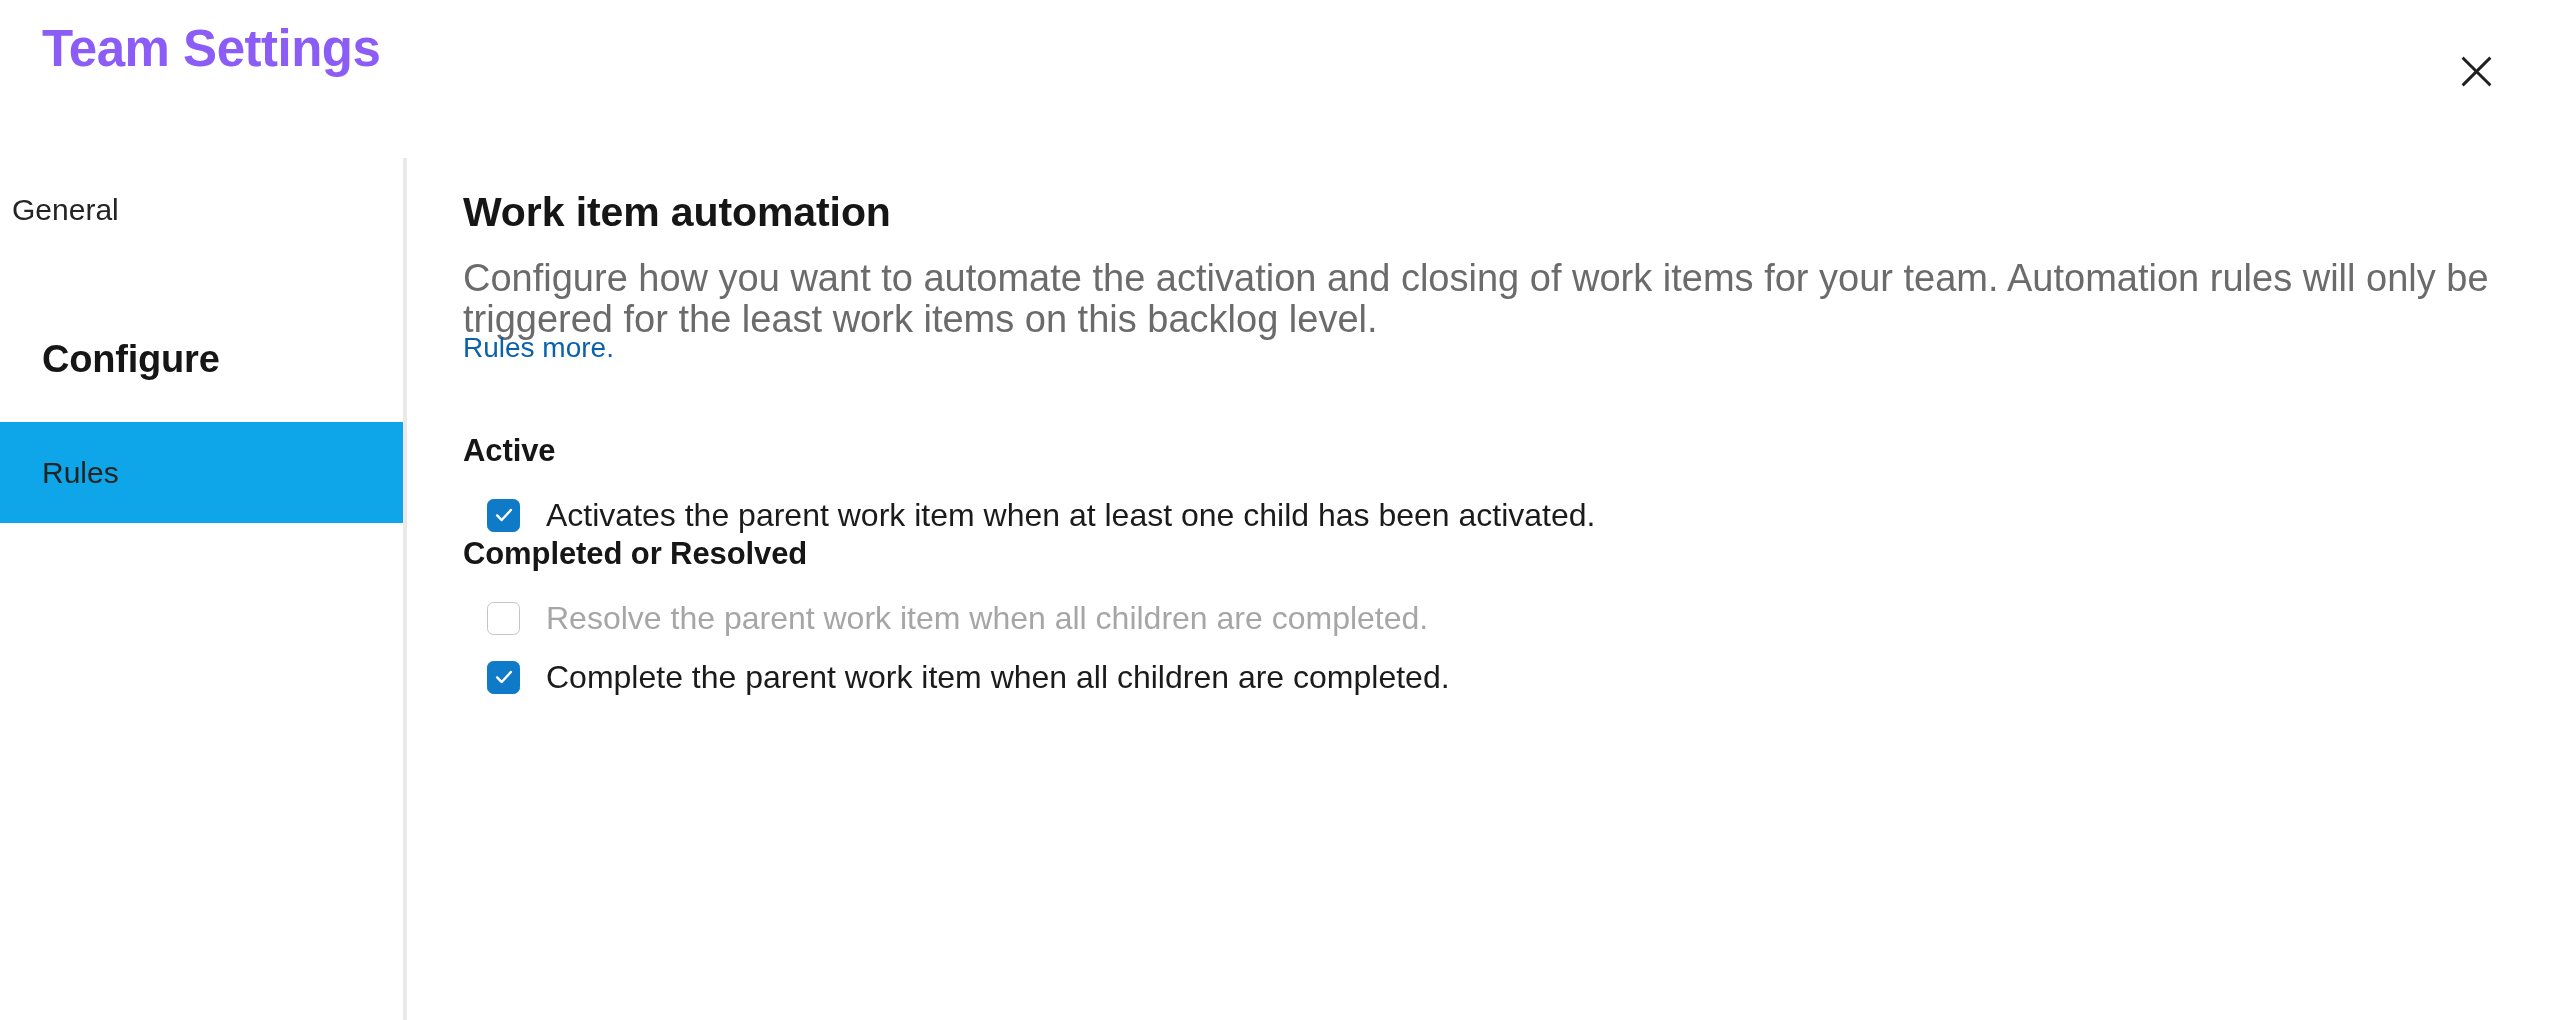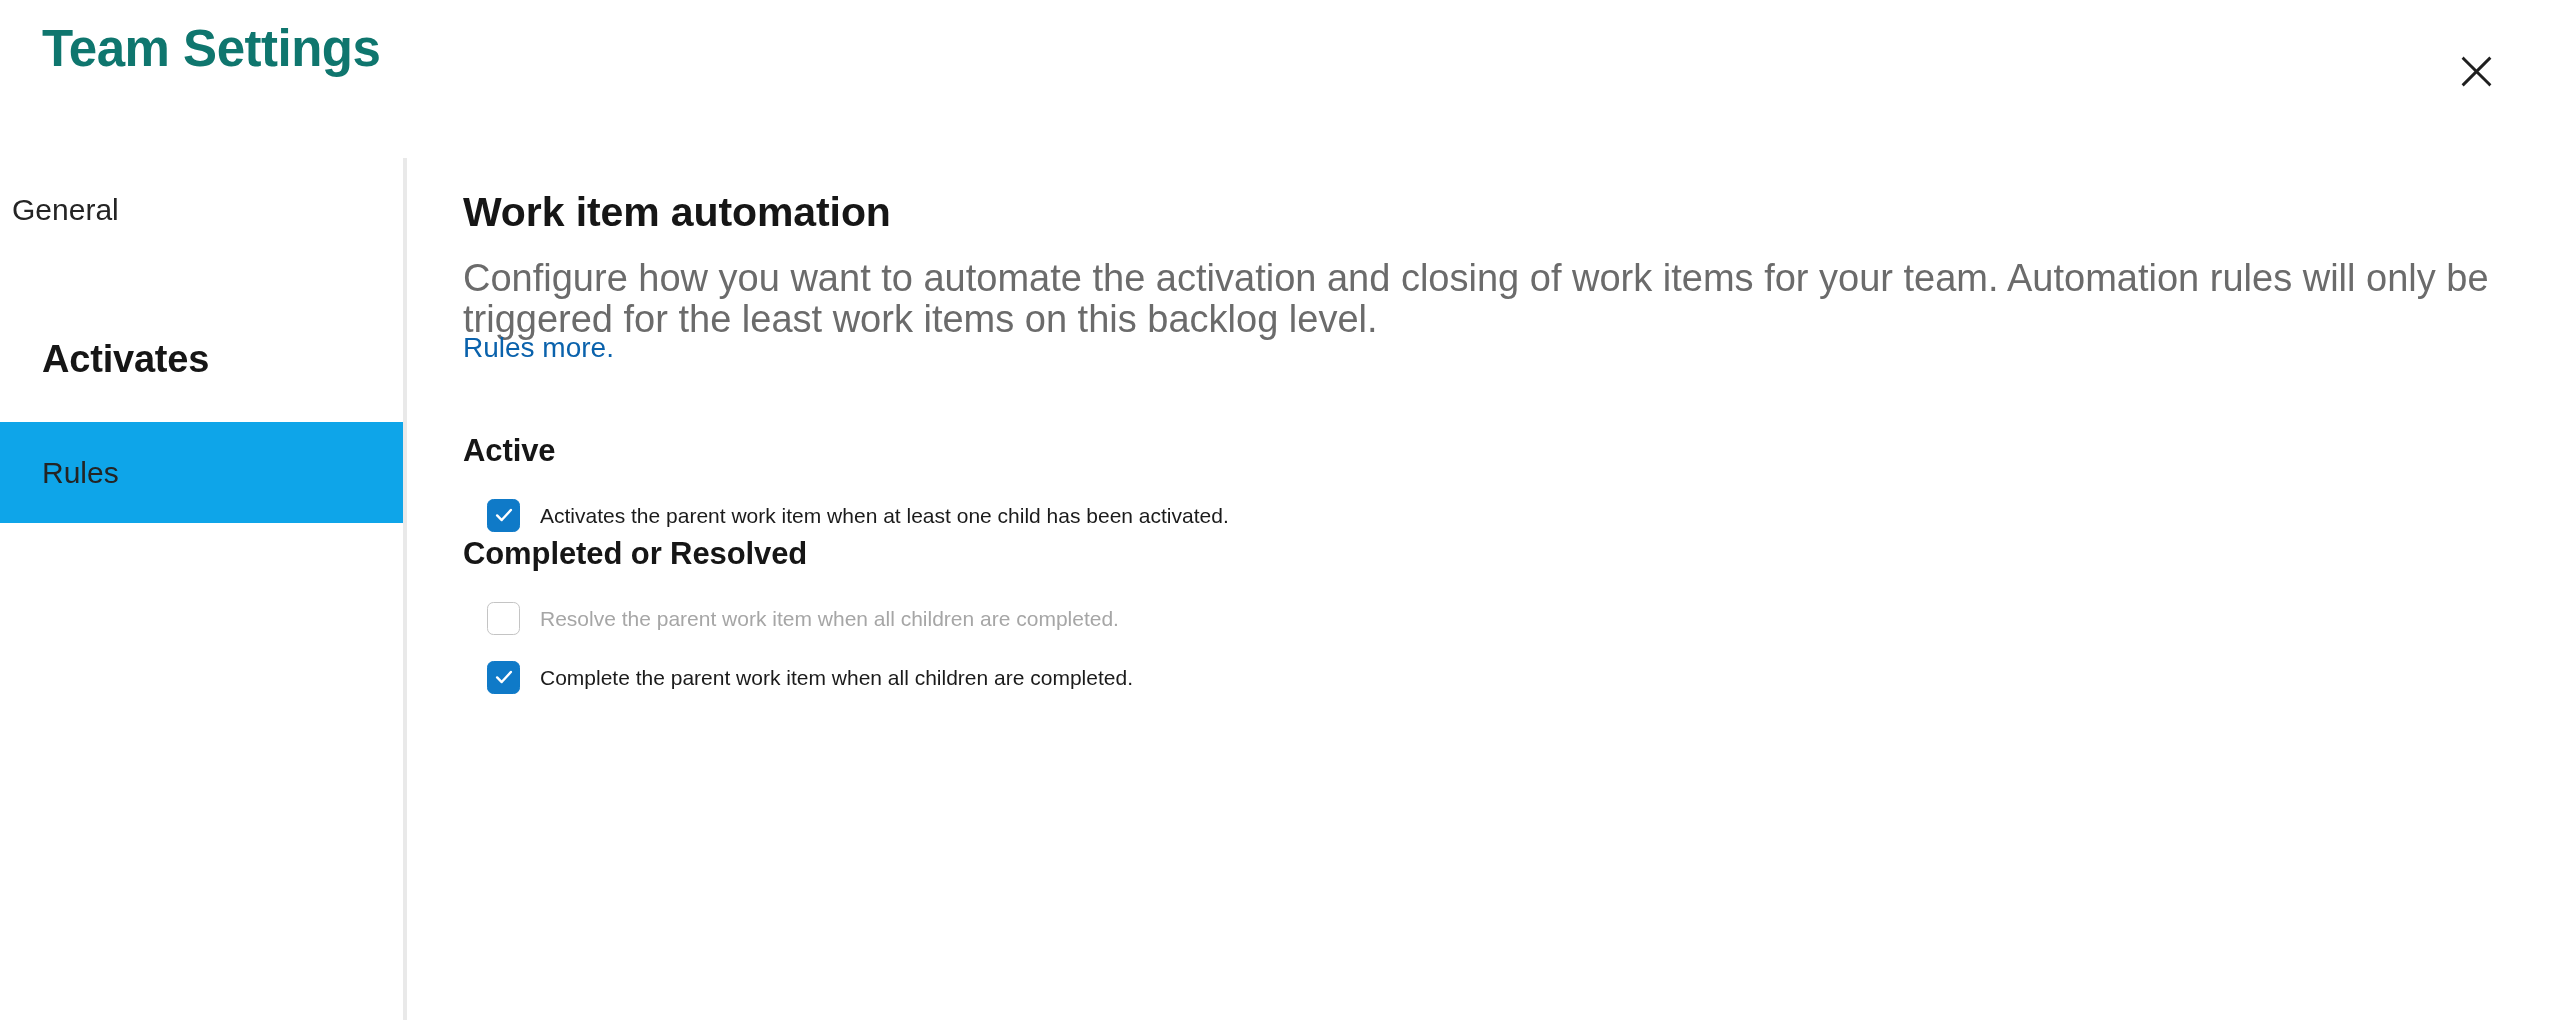--- a/index.html
+++ b/index.html
@@ -24,21 +24,21 @@
     width: 2576px;
     height: 158px;
   }
   .page-title {
     position: absolute;
     left: 42px;
     top: 20px;
     font-size: 51px;
     font-weight: 700;
     letter-spacing: -0.5px;
-    color: #0f766e;
+    color: #8b5cf6;
     line-height: 1.15;
     white-space: nowrap;
   }
   .close-button {
     position: absolute;
     left: 2449px;
     top: 44px;
     width: 55px;
     height: 55px;
     display: flex;
@@ -188,22 +188,22 @@
     background: #0f7ac8;
     border: 1.8px solid #0f7ac8;
   }
   .checkbox.unchecked {
     background: #ffffff;
     border: 1.8px solid #c4c4c4;
   }
   .checkbox svg { display: block; }
 
   .check-label {
-    margin-left: 20px;
-    font-size: 21px;
+    margin-left: 26px;
+    font-size: 32px;
     font-weight: 400;
     color: #1b1b1b;
     white-space: nowrap;
     line-height: 1;
   }
   .check-label.muted { color: #a6a6a6; }
 </style>
 </head>
 <body>
 
@@ -218,21 +218,21 @@
     </span>
   </button>
 </div>
 
 <div class="sidebar">
 
   <div class="nav-item general">
     <span>General</span>
   </div>
 
-  <div class="nav-group-title">Activates</div>
+  <div class="nav-group-title">Configure</div>
 
   <div class="nav-item rules">
     <span>Rules</span>
   </div>
 
 </div>
 
 <div class="sidebar-divider"></div>
 
 <div class="content">

